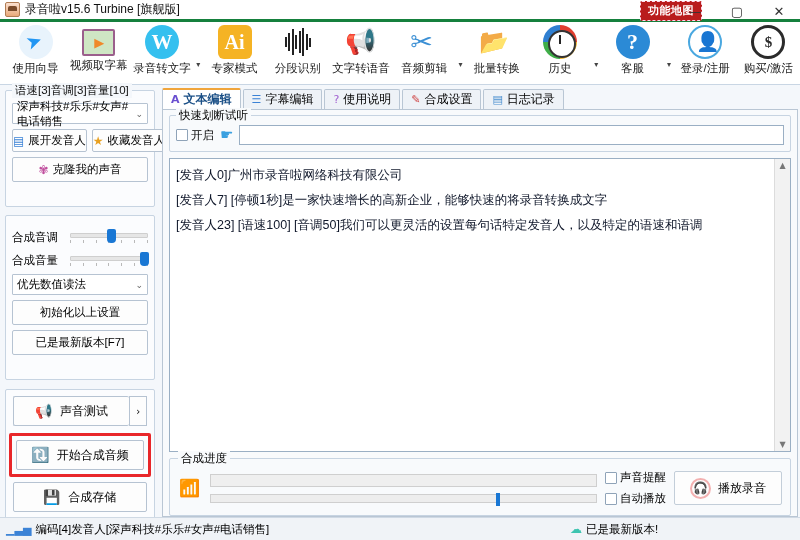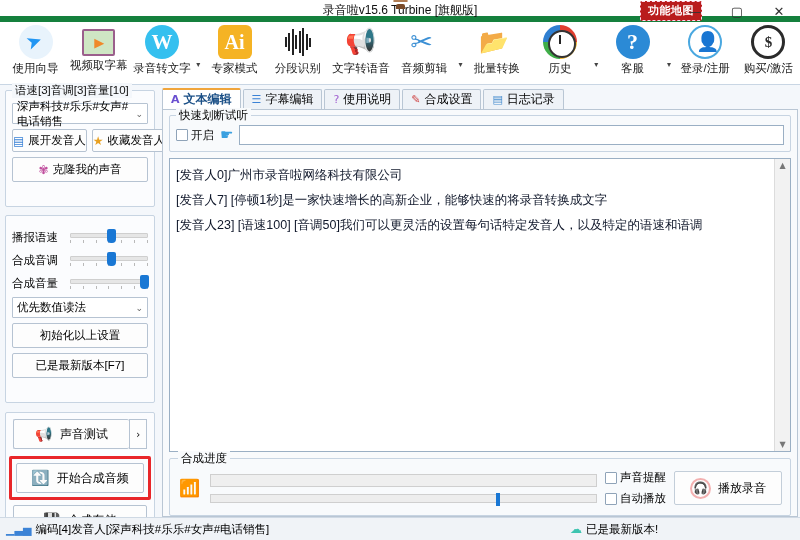--- a/index.html
+++ b/index.html
@@ -10,22 +10,21 @@
     background: #ffffff;
     overflow: hidden;
     color: #000;
   }
   #app { position: relative; width: 800px; height: 540px; background: #f4f7fb; }
 
   
   .titlebar {
     position: absolute; top: 0; left: 0; width: 800px; height: 22px;
     background: #ffffff; display: flex; align-items: center;
-    border-bottom: 6px solid #15803d;
-    flex-direction: column;
+    border-bottom: 3px solid #15803d;
   }
   .title-icon {
     width: 15px; height: 15px; margin-left: 5px; margin-right: 5px;
     border-radius: 2px; position: relative;
     background: linear-gradient(#fbe0cf,#e8a97a);
     border: 1px solid #b07c53;
   }
   .title-icon:before {
     content:""; position:absolute; left:2px; top:3px; width:9px; height:5px;
     background:#7a4b2a; border-radius:2px 2px 0 0;
@@ -364,36 +363,20 @@
         </div>
       </div>
       <div class="btn btn-wide">
         <span class="mini-ico" style="color:#c04f9e">✾</span>
         <span>克隆我的声音</span>
       </div>
     </div>
 
     <div class="group" style="margin-top:8px">
       <div class="slider-row">
-        <div class="slider-lbl">播报语速</div>
-        <div class="slider">
-          <div class="slider-track"></div>
-          <div class="slider-ticks">
-              <i></i>
-              <i></i>
-              <i></i>
-              <i></i>
-              <i></i>
-              <i></i>
-              <i></i>
-            </div>
-          <div class="slider-thumb" style="left:47%"></div>
-        </div>
-      </div>
-      <div class="slider-row">
         <div class="slider-lbl">合成音调</div>
         <div class="slider">
           <div class="slider-track"></div>
           <div class="slider-ticks">
               <i></i>
               <i></i>
               <i></i>
               <i></i>
               <i></i>
               <i></i>

